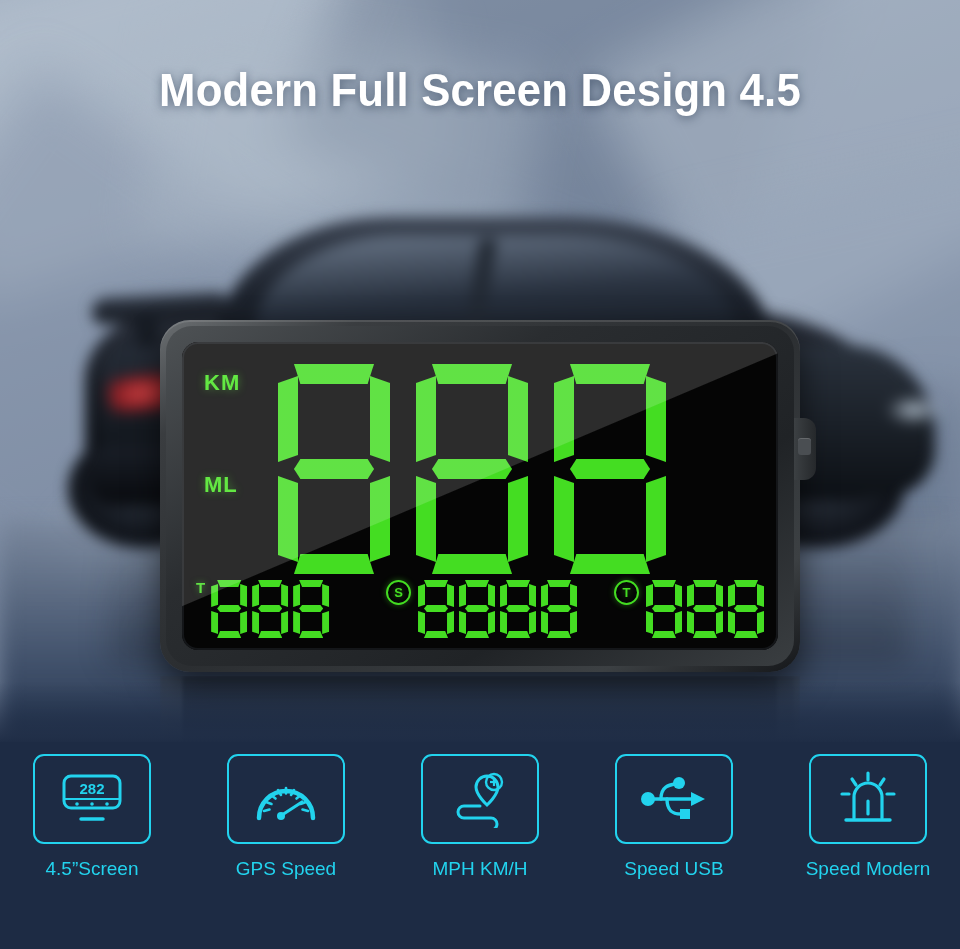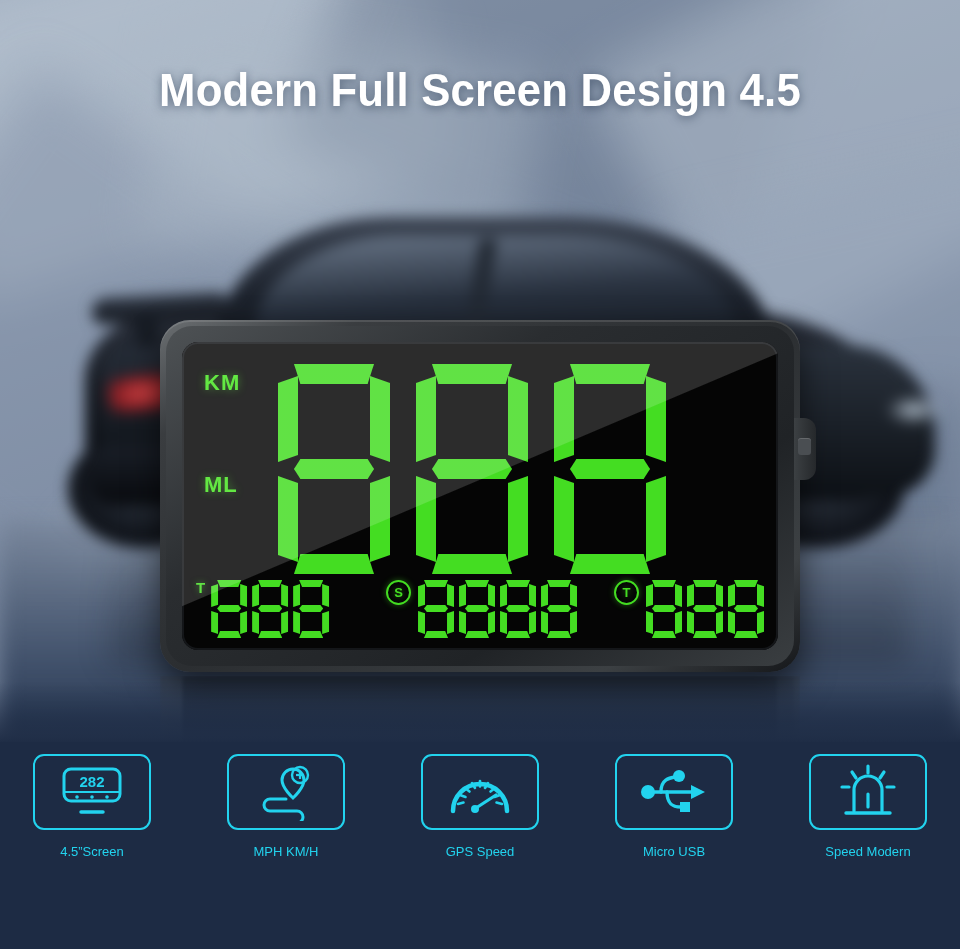--- a/index.html
+++ b/index.html
@@ -239,25 +239,25 @@
   .feat-fade{
     position:absolute;left:0;top:-60px;width:960px;height:62px;
     background:linear-gradient(180deg,rgba(29,43,68,0),rgba(29,43,68,1));
   }
   .feat-row{
     position:absolute;left:0;top:12px;width:960px;
     display:flex;justify-content:space-between;padding:0 26px;box-sizing:border-box;
   }
   .feat{width:132px;display:flex;flex-direction:column;align-items:center;}
   .feat-box{
-    width:118px;height:76px;border:2.5px solid #22d3ee;border-radius:11px;
+    width:118px;height:90px;border:2.5px solid #22d3ee;border-radius:11px;
     display:flex;align-items:center;justify-content:center;box-sizing:border-box;
   }
   .feat-label{
-    margin-top:14px;color:#22d3ee;font-size:13px;white-space:nowrap;
+    margin-top:14px;color:#22d3ee;font-size:19px;white-space:nowrap;
     font-family:"Liberation Sans", sans-serif;
   }
 </style>
 </head>
 <body>
 
 <div class="stage">
 
   <div class="photo">
     <div class="facet f1"></div>
@@ -474,33 +474,20 @@
             <circle cx="52" cy="33" r="1.8" fill="#22d3ee"></circle>
             <line x1="26" y1="48" x2="48" y2="48" stroke="#22d3ee" stroke-width="3.5" stroke-linecap="round"></line>
             <text x="37" y="23" font-family="Liberation Sans, sans-serif" font-size="15" font-weight="bold" fill="#22d3ee" text-anchor="middle">282</text>
           </svg>
         </div>
         <div class="feat-label">4.5”Screen</div>
       </div>
 
       <div class="feat">
         <div class="feat-box">
-          <svg width="66" height="58" viewBox="0 0 66 58">
-            <path d="M40 6 a11 11 0 0 1 11 11 c0 8 -11 18 -11 18 s-11 -10 -11 -18 a11 11 0 0 1 11 -11 z" fill="none" stroke="#22d3ee" stroke-width="3"></path>
-            <circle cx="47" cy="12" r="8" fill="none" stroke="#22d3ee" stroke-width="2.4"></circle>
-            <line x1="47" y1="8" x2="47" y2="16" stroke="#22d3ee" stroke-width="2.2"></line>
-            <line x1="43" y1="12" x2="51" y2="12" stroke="#22d3ee" stroke-width="2.2"></line>
-            <path d="M33 36 H17 a6 6 0 0 0 0 12 H44 a6 6 0 0 1 0 12 H13" fill="none" stroke="#22d3ee" stroke-width="3" stroke-linecap="round"></path>
-          </svg>
-        </div>
-        <div class="feat-label">MPH KM/H</div>
-      </div>
-
-      <div class="feat">
-        <div class="feat-box">
           <svg width="68" height="56" viewBox="0 0 68 56">
             <path d="M7 47 a27 27 0 1 1 54 0" fill="none" stroke="#22d3ee" stroke-width="4.5" stroke-linecap="round"></path>
             <g stroke="#22d3ee" stroke-width="2.6" stroke-linecap="round">
               <line x1="12" y1="40" x2="17.5" y2="38.5"></line>
               <line x1="14" y1="31" x2="19.5" y2="33"></line>
               <line x1="19" y1="24" x2="23.5" y2="27.5"></line>
               <line x1="26" y1="19" x2="29" y2="24"></line>
               <line x1="34" y1="17" x2="34" y2="22.5"></line>
               <line x1="42" y1="19" x2="39" y2="24"></line>
               <line x1="49" y1="24" x2="44.5" y2="27.5"></line>
@@ -509,31 +496,44 @@
             </g>
             <line x1="30" y1="44" x2="50" y2="31" stroke="#22d3ee" stroke-width="3.2" stroke-linecap="round"></line>
             <circle cx="29" cy="45" r="4" fill="#22d3ee"></circle>
           </svg>
         </div>
         <div class="feat-label">GPS Speed</div>
       </div>
 
       <div class="feat">
         <div class="feat-box">
+          <svg width="66" height="58" viewBox="0 0 66 58">
+            <path d="M40 6 a11 11 0 0 1 11 11 c0 8 -11 18 -11 18 s-11 -10 -11 -18 a11 11 0 0 1 11 -11 z" fill="none" stroke="#22d3ee" stroke-width="3"></path>
+            <circle cx="47" cy="12" r="8" fill="none" stroke="#22d3ee" stroke-width="2.4"></circle>
+            <line x1="47" y1="8" x2="47" y2="16" stroke="#22d3ee" stroke-width="2.2"></line>
+            <line x1="43" y1="12" x2="51" y2="12" stroke="#22d3ee" stroke-width="2.2"></line>
+            <path d="M33 36 H17 a6 6 0 0 0 0 12 H44 a6 6 0 0 1 0 12 H13" fill="none" stroke="#22d3ee" stroke-width="3" stroke-linecap="round"></path>
+          </svg>
+        </div>
+        <div class="feat-label">MPH KM/H</div>
+      </div>
+
+      <div class="feat">
+        <div class="feat-box">
           <svg width="70" height="54" viewBox="0 0 70 54">
             <circle cx="9" cy="27" r="7" fill="#22d3ee"></circle>
             <line x1="9" y1="27" x2="53" y2="27" stroke="#22d3ee" stroke-width="3.4"></line>
             <polygon points="52,20 66,27 52,34" fill="#22d3ee"></polygon>
             <path d="M22 27 C22 14 30 13 37 12" fill="none" stroke="#22d3ee" stroke-width="3.4" stroke-linecap="round"></path>
             <circle cx="40" cy="11" r="6" fill="#22d3ee"></circle>
             <path d="M28 27 C28 41 36 42 42 42" fill="none" stroke="#22d3ee" stroke-width="3.4" stroke-linecap="round"></path>
             <rect x="41" y="37" width="10" height="10" fill="#22d3ee"></rect>
           </svg>
         </div>
-        <div class="feat-label">Micro USB</div>
+        <div class="feat-label">Speed USB</div>
       </div>
 
       <div class="feat">
         <div class="feat-box">
           <svg width="64" height="58" viewBox="0 0 64 58">
             <path d="M18 48 V27 a14 14 0 0 1 28 0 V48" fill="none" stroke="#22d3ee" stroke-width="3.2" stroke-linecap="round"></path>
             <line x1="10" y1="50" x2="54" y2="50" stroke="#22d3ee" stroke-width="3.4" stroke-linecap="round"></line>
             <line x1="32" y1="31" x2="32" y2="44" stroke="#22d3ee" stroke-width="3.2" stroke-linecap="round"></line>
             <g stroke="#22d3ee" stroke-width="3.2" stroke-linecap="round">
               <line x1="32" y1="3" x2="32" y2="10"></line>

